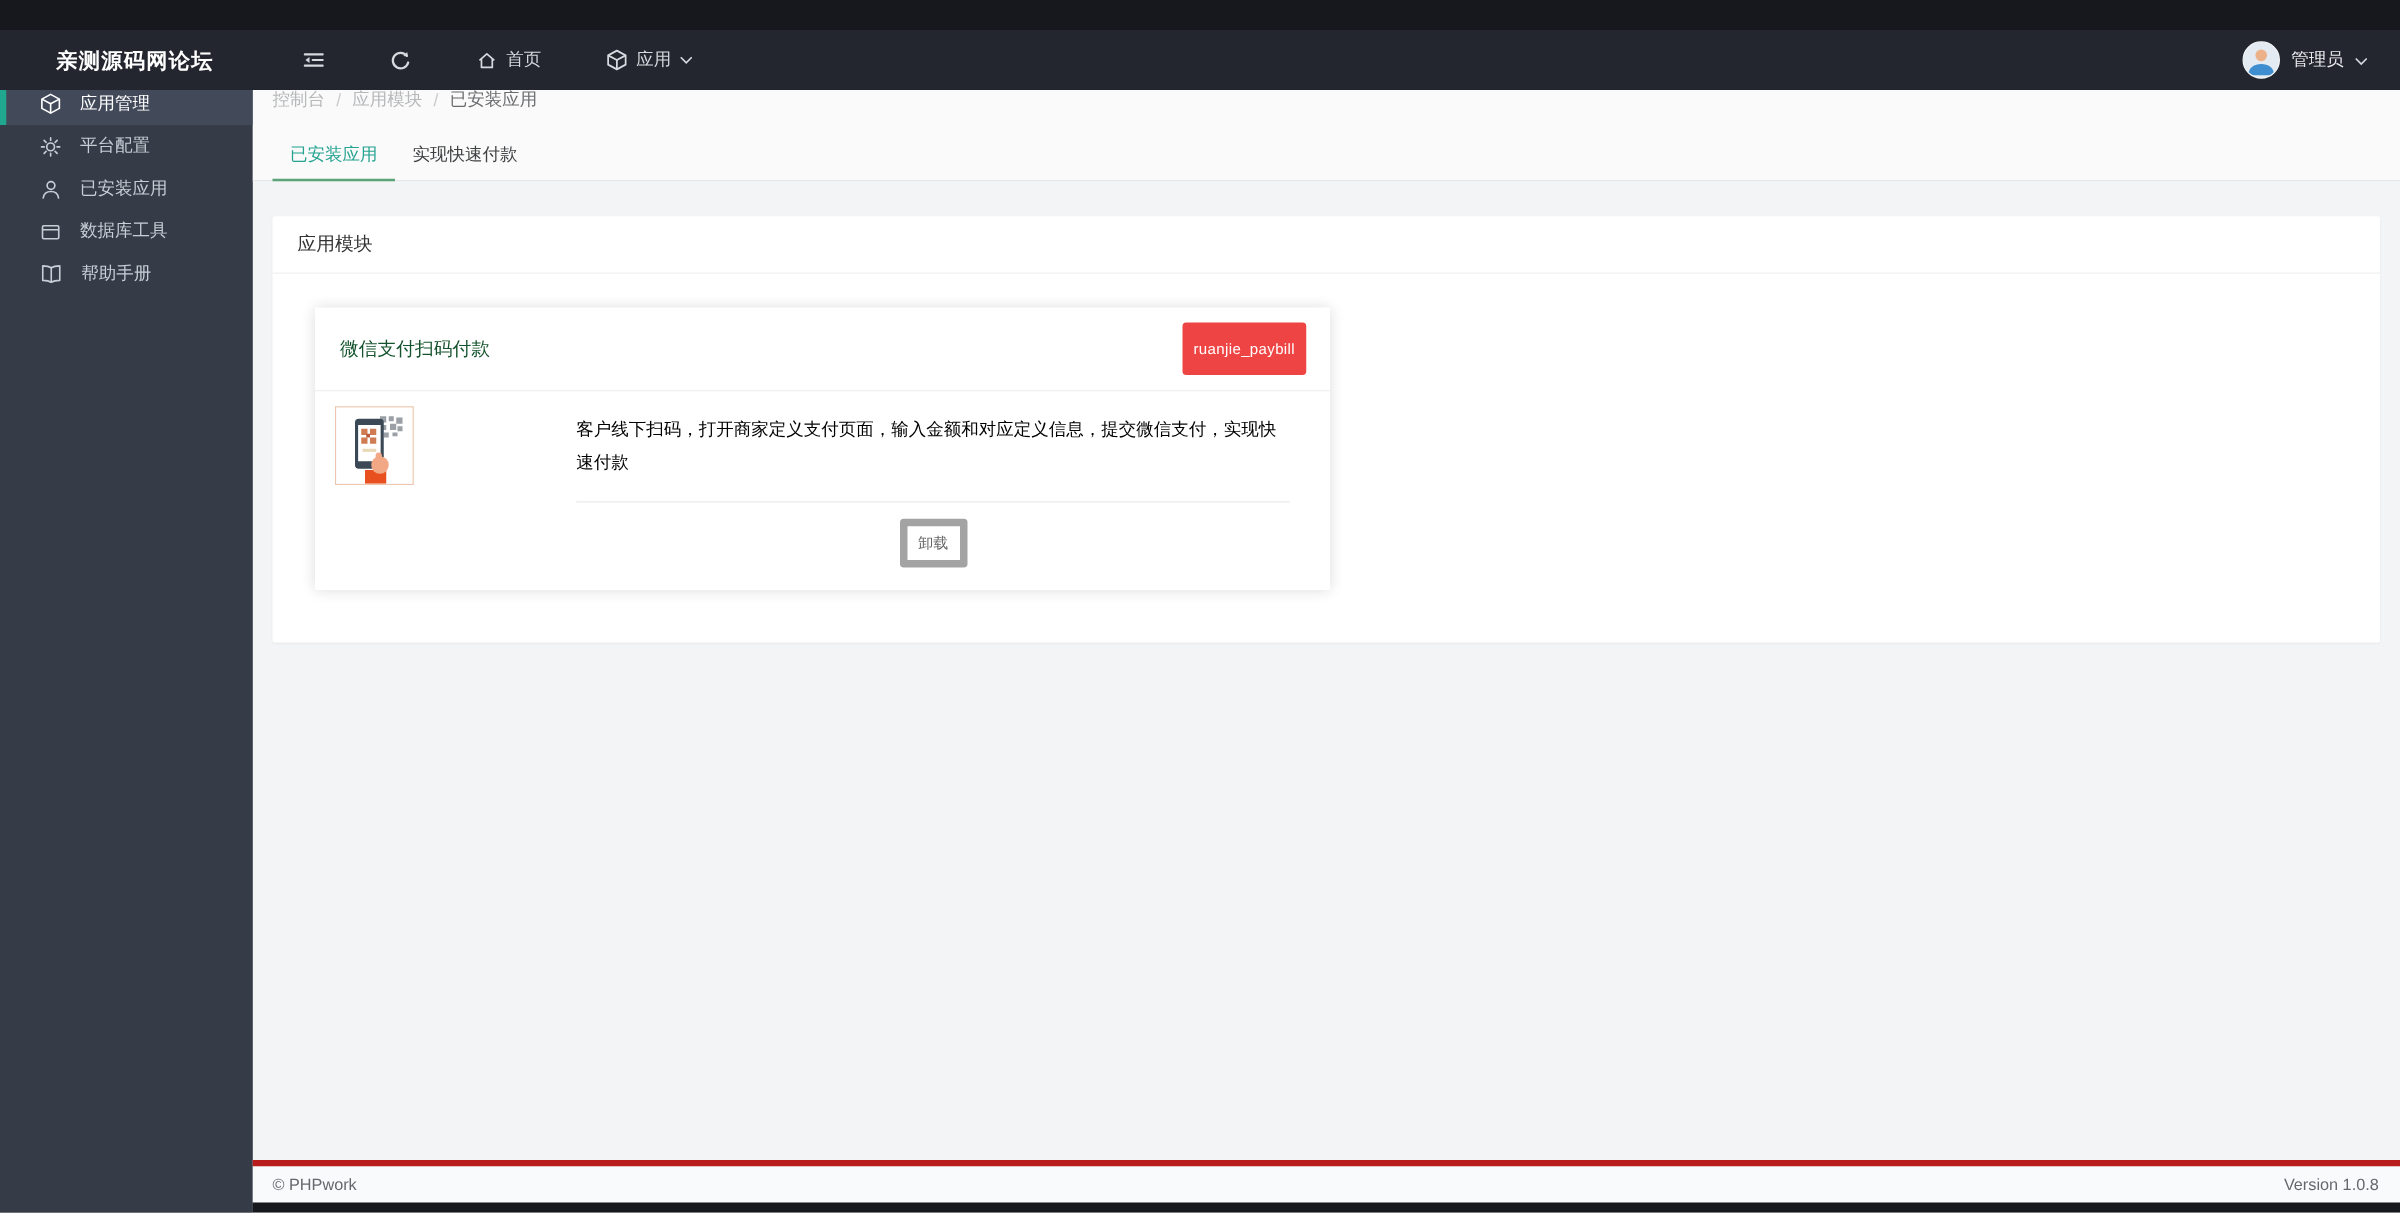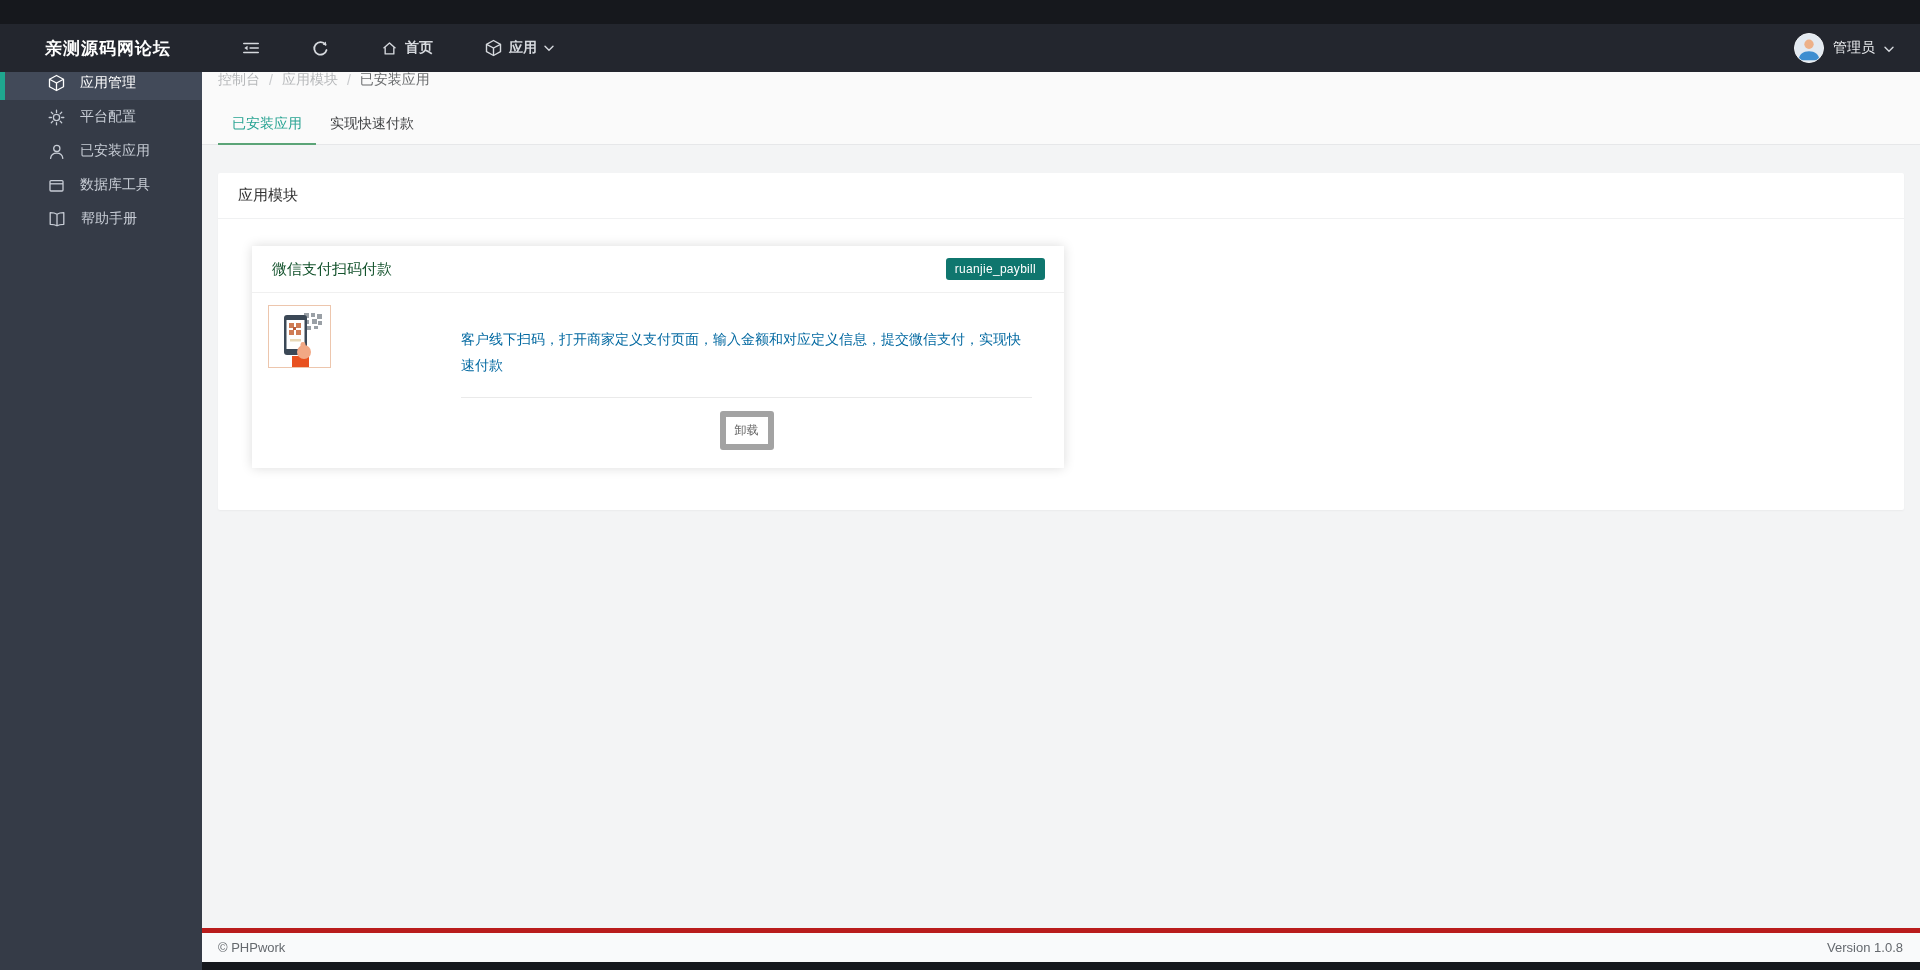--- a/index.html
+++ b/index.html
@@ -13,21 +13,21 @@
   }
   
   .topbar {
     position:absolute; top:0; left:0; width:1920px; height:48px;
     background:#23262e; display:flex; align-items:center; z-index:30;margin-top:24px;
   }
   .brand {
     width:202px; padding-left:45px; color:#ffffff; font-size:17px;
     font-weight:bold; letter-spacing:1px; white-space:nowrap; flex:none;
   }
-  .topnav { display:flex; align-items:flex-start; height:48px; margin-left:14px;font-weight:bold; }
+  .topnav { display:flex; align-items:flex-start; height:48px; margin-left:14px; }
   .topnav-item {
     height:48px; display:flex; align-items:center; gap:7px;
     padding:0 26px; color:#d6d9de; font-size:14px; cursor:pointer;
   }
   .topnav-item svg { display:block; }
   .topbar-right {
     margin-left:auto; display:flex; align-items:center; gap:9px;
     height:48px; padding:0 26px; color:#e3e5e9; cursor:pointer;
   }
   .avatar {
@@ -35,21 +35,21 @@
     background:#e3eaf1; flex:none; border:1px solid #f2f4f6;
   }
   .username { font-size:14px; color:#e9ebee; }
   
   .sidebar {
     position:absolute; left:0; top:48px; bottom:0; width:202px;
     background:#353b47; padding-top:18px; z-index:20;
   }
   .side-item {
     height:34px; display:flex; align-items:center; gap:15px;
-    padding-left:48px; color:#c8cdd6; font-size:14px; cursor:pointer;
+    padding-left:32px; color:#c8cdd6; font-size:14px; cursor:pointer;
     position:relative;
   }
   .side-item.active { background:#424a59; color:#ffffff; }
   .side-item.active::before {
     content:""; position:absolute; left:0; top:0; bottom:0; width:5px;
     background:#1fa78f;
   }
   .side-item svg { display:block; flex:none; }
   
   .main {
@@ -87,28 +87,28 @@
   .app-card {
     width:812px; background:#ffffff;
     box-shadow:0 0 11px rgba(0,0,0,0.14);
   }
   .app-card-header {
     display:flex; align-items:center; justify-content:space-between;
     padding:12px 19px 12px 20px; border-bottom:1px solid #f0f0f0;
   }
   .app-title { font-size:15px; color:#14532d; }
   .app-badge {
-    background:#0f766e; color:#ffffff; font-size:12px; line-height:1;
-    padding:5px 9px; border-radius:3px; letter-spacing:0.3px;
+    background:#ef4444; color:#ffffff; font-size:12px; line-height:1;
+    padding:15px 9px; border-radius:3px; letter-spacing:0.3px;
   }
   .app-card-body { display:flex; padding:10px 16px 18px 16px; }
   .thumb-col { width:193px; flex:none; padding-top:2px; }
   .thumb { width:63px; height:63px; border:1px solid #edc6ad; background:#fff; }
   .desc-col { flex:1; padding-right:16px; }
-  .app-desc { font-size:14px; color:#0369a1; line-height:26px; margin-top:23px; }
+  .app-desc { font-size:14px; color:#000000; line-height:26px; margin-top:7px; }
   .desc-divider { border:none; border-top:1px solid #eaeaea; margin:19px 0 13px 0; }
   .uninstall-btn {
     display:block; margin:0 auto; background:#ffffff; color:#666666;
     border:6px solid #a3a3a3; border-radius:3px; font-size:12px;
     padding:5px 9px; cursor:pointer;
     font-family:"Liberation Sans","DejaVu Sans",sans-serif;
   }
   
   .footer {
     flex:none; height:34px; background:#f9fafb; border-top:5px solid #b91c1c;

